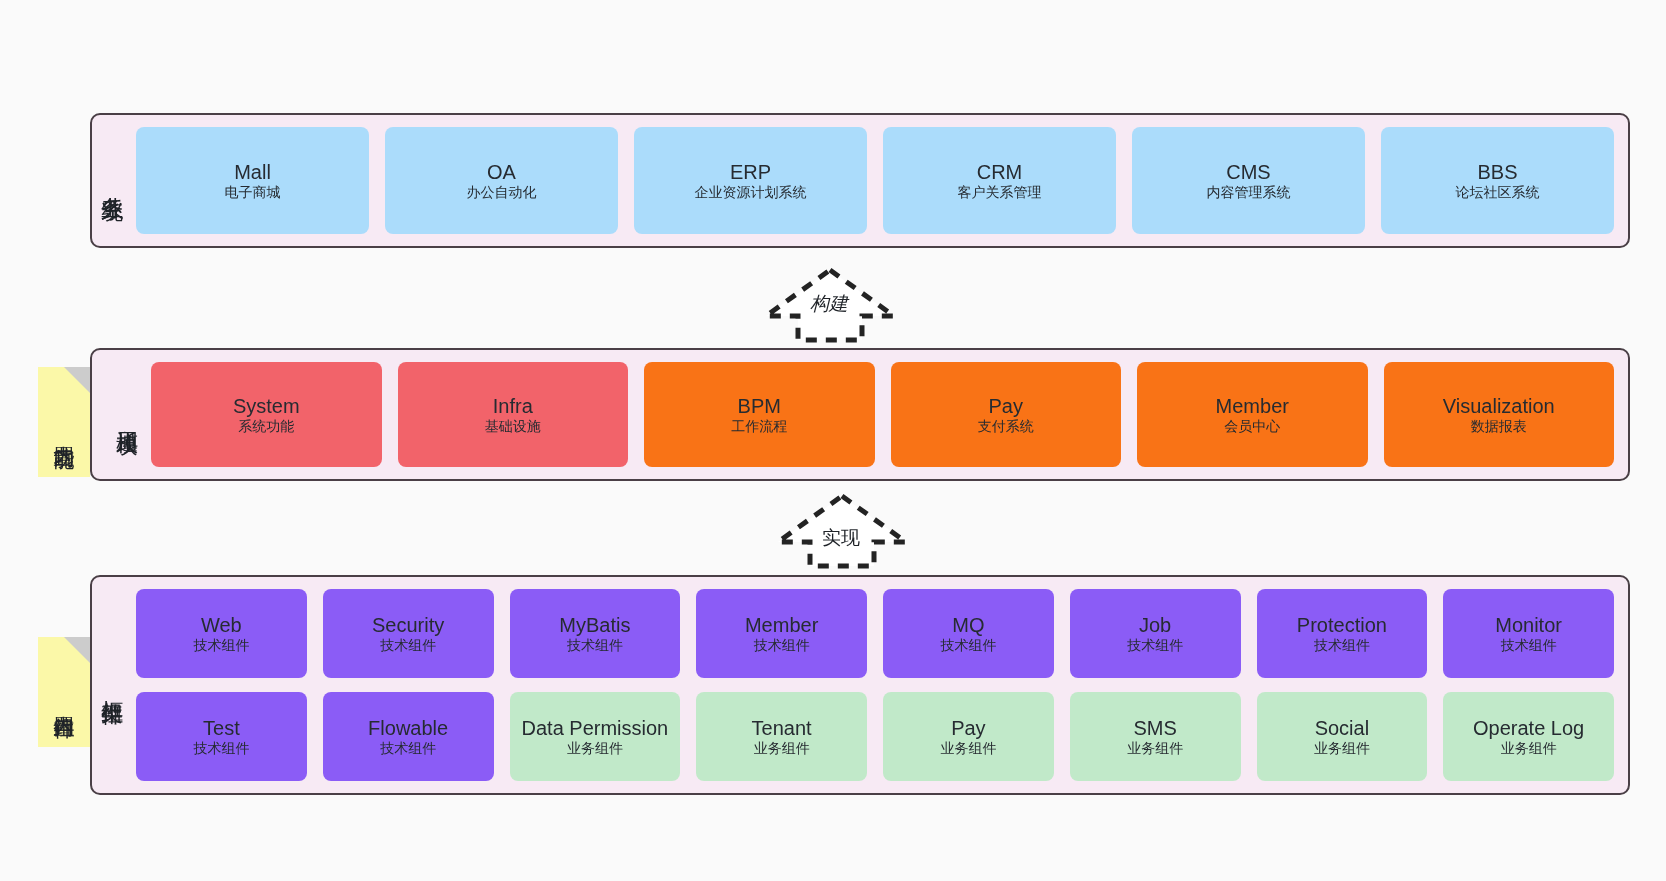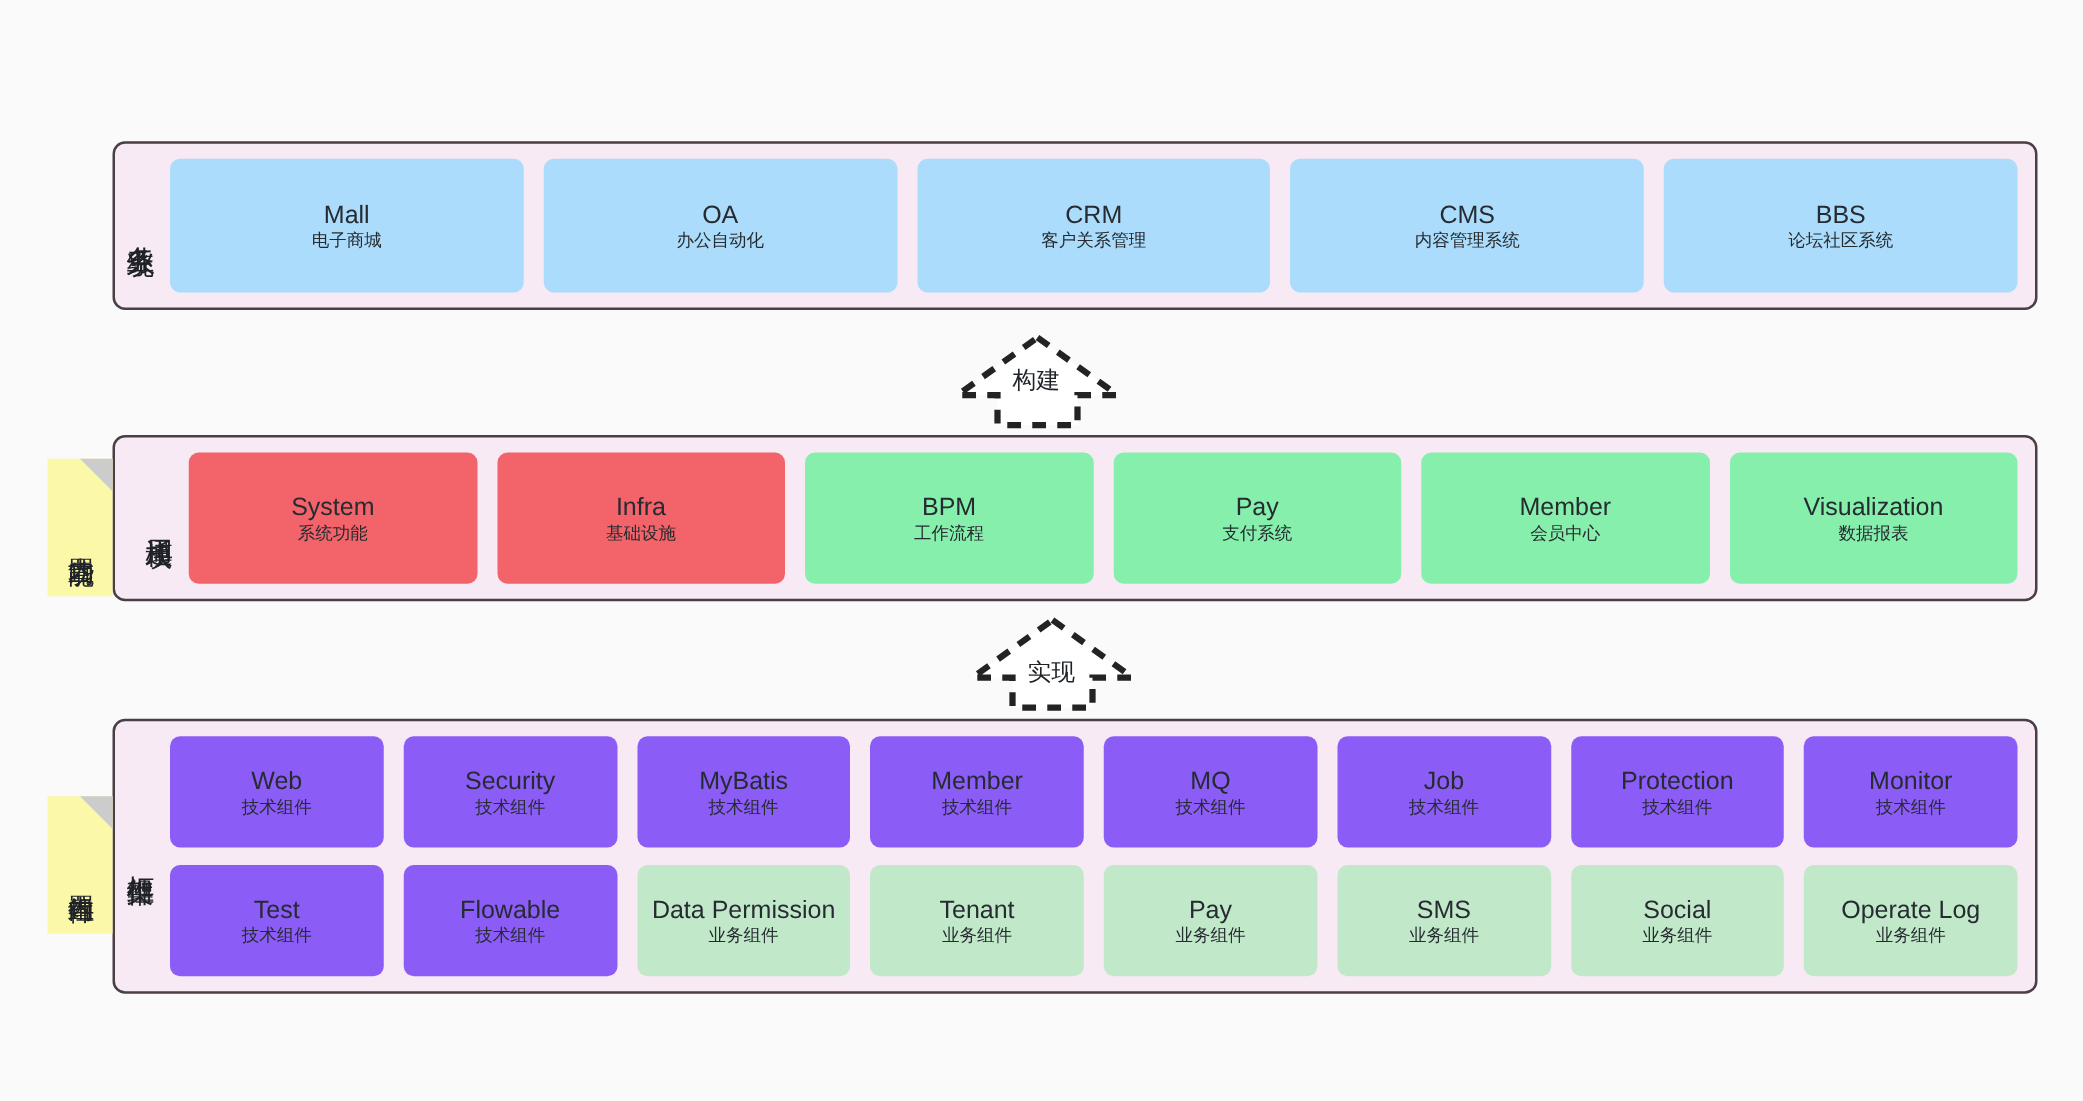--- a/index.html
+++ b/index.html
@@ -74,21 +74,21 @@
     font-size: 20px;
     line-height: 1.22;
     white-space: normal;
   }
   .box .cn {
     font-size: 14px;
     line-height: 1.25;
   }
   .box.sys   { background: #abdcfb; }
   .box.red   { background: #f2636a; }
-  .box.pink  { background: #86efac; }
+  .box.pink  { background: #f97316; }
   .box.green { background: #8b5cf6; }
   .box.lgreen{ background: #c1e9c9; }
 
   
   .note {
     position: absolute;
     box-sizing: border-box;
     background: #fbf8a8;
     color: #1f2328;
     font-size: 21px;
@@ -139,41 +139,45 @@
       <div class="row">
         <div class="box sys">
           <span class="en">Mall</span>
           <span class="cn">电子商城</span>
         </div>
         <div class="box sys">
           <span class="en">OA</span>
           <span class="cn">办公自动化</span>
         </div>
         <div class="box sys">
+          <span class="en">ERP</span>
+          <span class="cn">企业资源计划系统</span>
+        </div>
+        <div class="box sys">
           <span class="en">CRM</span>
           <span class="cn">客户关系管理</span>
         </div>
         <div class="box sys">
           <span class="en">CMS</span>
           <span class="cn">内容管理系统</span>
         </div>
         <div class="box sys">
           <span class="en">BBS</span>
           <span class="cn">论坛社区系统</span>
         </div>
       </div>
     </div>
   </div>
 
   <div class="arrow" id="arrow-build" style="left:760px; top:264px;">
     <svg width="140" height="80" viewBox="0 0 140 80">
       <path d="M 70 6 L 134 52 L 102 52 L 102 76 L 38 76 L 38 52 L 6 52 Z" fill="#ffffff" stroke="#232323" stroke-width="5" stroke-dasharray="11 9" stroke-linejoin="miter"></path>
     </svg>
   </div>
-  <div class="arrow-label" style="left:810px; top:291px;">构建</div>
+  <div class="arrow-label" style="left:810px; top:291px;font-style:italic;">构建</div>
 
   <div class="layer-panel" id="layer-common" style="left:90px; top:348px; width:1540px; height:133px;padding-left:15px;">
     <div class="layer-title">通用模块</div>
     <div class="layer-body">
       <div class="row">
         <div class="box red">
           <span class="en">System</span>
           <span class="cn">系统功能</span>
         </div>
         <div class="box red">

